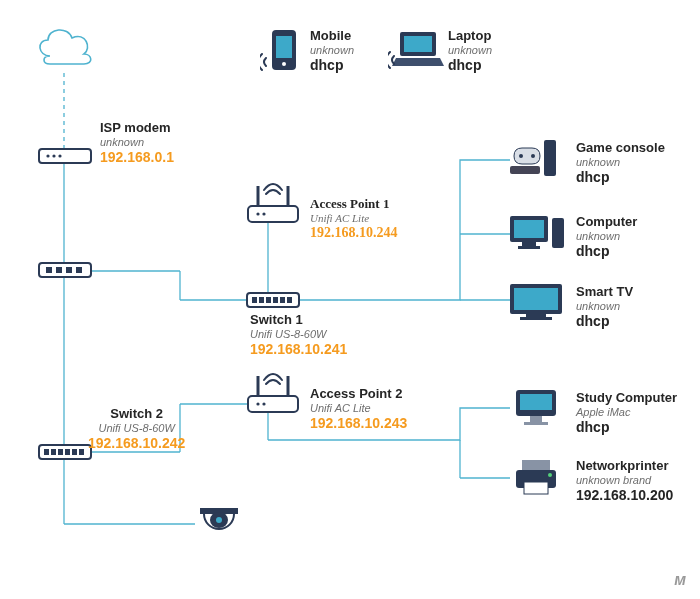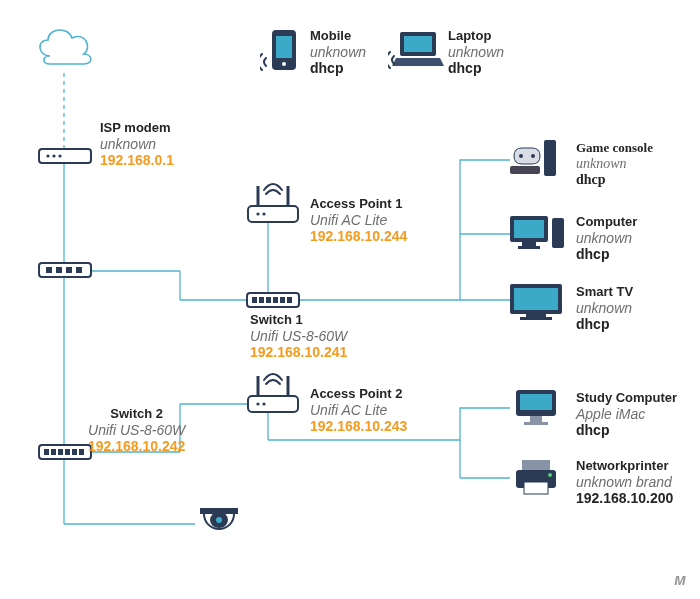--- a/index.html
+++ b/index.html
@@ -1,21 +1,21 @@
 <!DOCTYPE html>
 <html><head>
 <meta charset="utf-8">
 <style>
   *{box-sizing:border-box;margin:0;padding:0;}
   body{font-family:"Segoe UI",Arial,sans-serif;background:#fff;}
   #diagram{position:relative;width:700px;height:599px;background:#fff;overflow:hidden;}
   svg.wires{position:absolute;left:0;top:0;}
   .labelblock{position:absolute;white-space:nowrap;}
   .title{font-size:13px;font-weight:600;color:#252525;line-height:1.2;}
-  .model{font-size:14px;font-style:italic;color:#6e6e6e;line-height:1.2;}
+  .model{font-size:11px;font-style:italic;color:#6e6e6e;line-height:1.2;}
   .ip{font-size:14px;font-weight:600;line-height:1.2;}
   .icon{position:absolute;}
   .mark{position:absolute;font-size:16px;color:#999;font-weight:700;font-style:italic;}
 </style>
 </head>
 <body>
 
 <div id="diagram">
 
   <svg class="wires" width="700" height="599">
@@ -116,21 +116,21 @@
   <div class="icon" style="left:244px;top:182px;">
     <svg width="58" height="46">
         <line x1="14" y1="4" x2="14" y2="24" stroke="#2b3a55" stroke-width="3"></line>
         <line x1="44" y1="4" x2="44" y2="24" stroke="#2b3a55" stroke-width="3"></line>
         <path d="M22 12 q7 -8 14 0 M20 8 q9 -12 18 0" stroke="#2b3a55" fill="none" stroke-width="2" stroke-linecap="round"></path>
         <rect x="4" y="24" width="50" height="16" rx="4" fill="#fff" stroke="#2b3a55" stroke-width="2"></rect>
         <circle cx="14" cy="32" r="1.6" fill="#2b3a55"></circle>
         <circle cx="20" cy="32" r="1.6" fill="#2b3a55"></circle>
       </svg>
   </div>
-  <div class="labelblock" style="left:310px;top:196px;">
+  <div class="labelblock" style="left:310px;top:196px;font-family:Liberation Serif, serif;">
     <div class="title">Access Point 1</div>
     <div class="model">Unifi AC Lite</div>
     <div class="ip" style="color:#f59b1f">192.168.10.244</div>
   </div>
 
   <div class="icon" style="left:246px;top:292px;">
     <svg width="54" height="18">
         <rect x="1" y="1" width="52" height="14" rx="3" fill="#fff" stroke="#2b3a55" stroke-width="2"></rect>
         <rect x="6" y="5" width="5" height="6" fill="#2b3a55"></rect>
         <rect x="13" y="5" width="5" height="6" fill="#2b3a55"></rect>
@@ -190,21 +190,21 @@
 
   <div class="icon" style="left:508px;top:138px;">
     <svg width="58" height="44">
         <rect x="36" y="2" width="12" height="36" rx="2" fill="#2b3a55"></rect>
         <rect x="2" y="28" width="30" height="8" rx="2" fill="#445"></rect>
         <path d="M6 18 q0 -8 8 -8 h10 q8 0 8 8 q0 8 -8 8 h-10 q-8 0 -8 -8" fill="#d9dee6" stroke="#2b3a55"></path>
         <circle cx="13" cy="18" r="2" fill="#2b3a55"></circle>
         <circle cx="25" cy="18" r="2" fill="#2b3a55"></circle>
       </svg>
   </div>
-  <div class="labelblock" style="left:576px;top:140px;font-family:Liberation Serif, serif;">
+  <div class="labelblock" style="left:576px;top:140px;">
     <div class="title">Game console</div>
     <div class="model">unknown</div>
     <div class="ip" style="color:#252525">dhcp</div>
   </div>
 
   <div class="icon" style="left:508px;top:212px;">
     <svg width="60" height="44">
         <rect x="2" y="4" width="38" height="26" rx="2" fill="#2b3a55"></rect>
         <rect x="6" y="8" width="30" height="18" fill="#3da9c9"></rect>
         <rect x="14" y="30" width="14" height="4" fill="#2b3a55"></rect>

